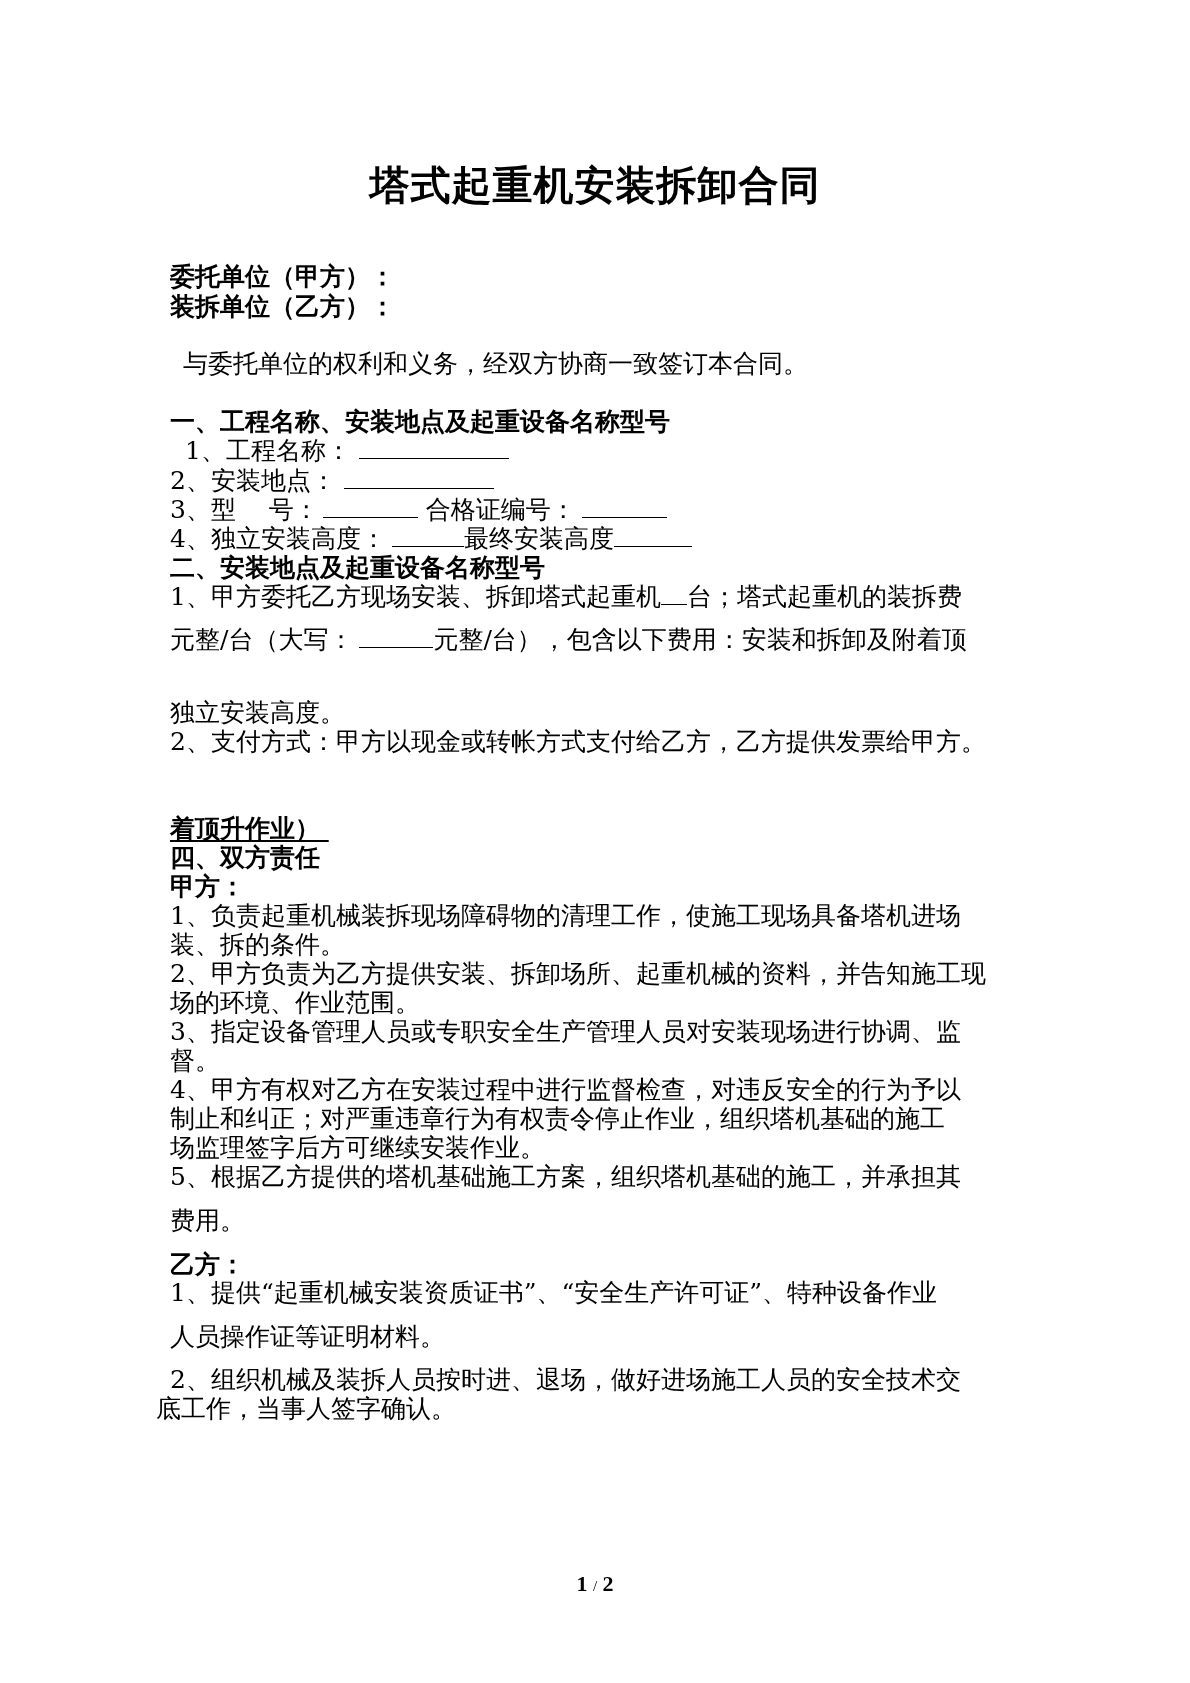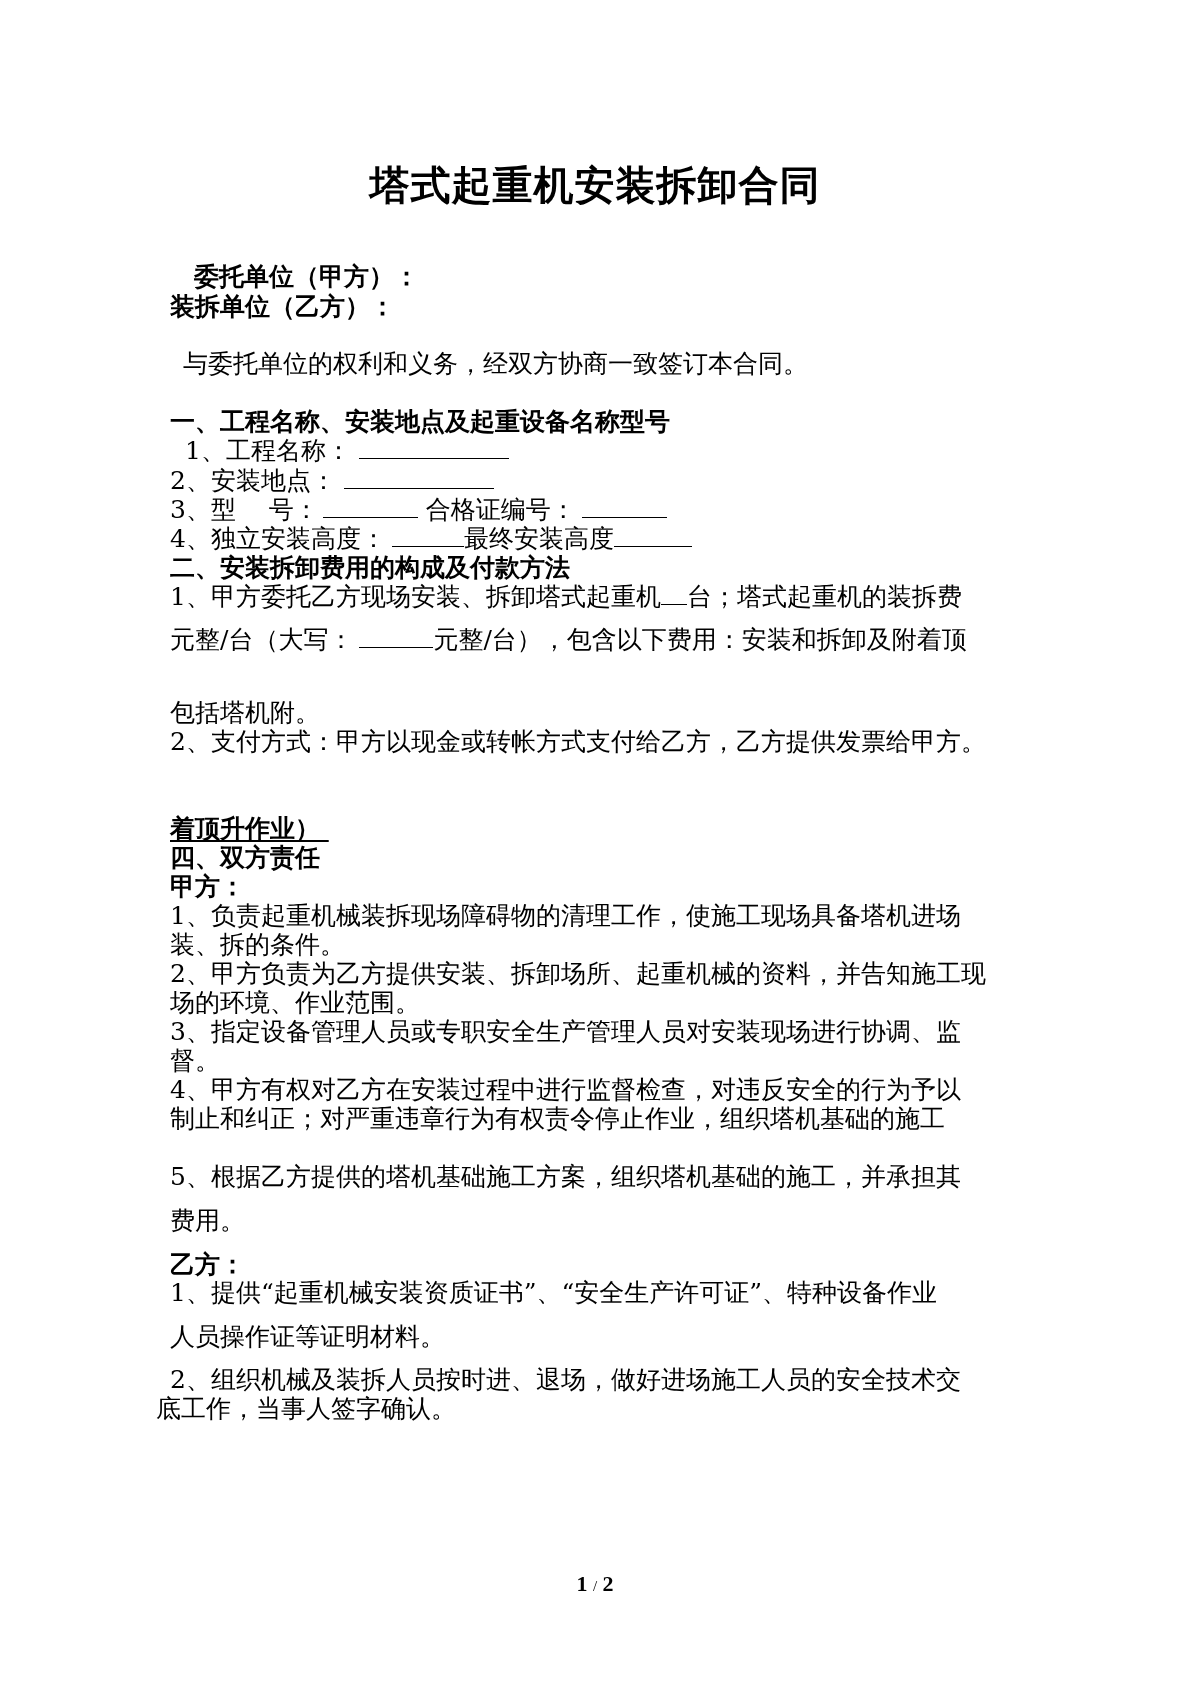--- a/index.html
+++ b/index.html
@@ -17,65 +17,66 @@
              font-family: "Liberation Serif", serif; font-weight: bold; font-size: 22px; }
   .pagenum .sep { font-weight: normal; font-size: 15px; }
 </style>
 </head>
 <body>
 
 <div class="page">
 
   <div class="title">塔式起重机安装拆卸合同</div>
 
-  <div class="line bold" style="top:262px; left:170px;margin-left:24px;">委托单位（甲方）：</div>
+  <div class="line bold" style="top:262px; left:170px;">委托单位（甲方）：</div>
   <div class="line bold" style="top:292px; left:170px;">装拆单位（乙方）：</div>
 
   <div class="line" style="top:349px; left:183px;">与委托单位的权利和义务，经双方协商一致签订本合同。</div>
 
   <div class="line bold" style="top:407px; left:170px;">一、工程名称、安装地点及起重设备名称型号</div>
   <div class="line" style="top:436px; left:170px;margin-left:15px;">
     <span>1、工程名称：</span><span class="blank" style="width:150px; margin-left:8px;"></span>
   </div>
   <div class="line" style="top:466px; left:170px;">
     <span>2、安装地点：</span><span class="blank" style="width:150px; margin-left:8px;"></span>
   </div>
   <div class="line" style="top:495px; left:170px;">
     <span>3、型　 号：</span><span class="blank" style="width:95px; margin-left:4px;"></span>
     <span>合格证编号：</span><span class="blank" style="width:85px; margin-left:6px;"></span>
   </div>
   <div class="line" style="top:524px; left:170px;">
     <span>4、独立安装高度：</span><span class="blank" style="width:72px; margin-left:6px;"></span><span>最终安装高度</span><span class="blank" style="width:78px;"></span>
   </div>
 
-  <div class="line bold" style="top:553px; left:170px;">二、安装拆卸费用的构成及付款方法</div>
+  <div class="line bold" style="top:553px; left:170px;">二、安装地点及起重设备名称型号</div>
   <div class="line" style="top:582px; left:170px;">
     <span>1、甲方委托乙方现场安装、拆卸塔式起重机</span><span class="blank" style="width:26px;"></span><span>台；塔式起重机的装拆费</span>
   </div>
   <div class="line" style="top:625px; left:170px;">
     <span>元整/台（大写：</span><span class="blank" style="width:74px; margin-left:6px;"></span><span>元整/台），包含以下费用：安装和拆卸及附着顶</span>
   </div>
-  <div class="line" style="top:698px; left:170px;">包括塔机附。</div>
+  <div class="line" style="top:698px; left:170px;">独立安装高度。</div>
   <div class="line" style="top:727px; left:170px;">2、支付方式：甲方以现金或转帐方式支付给乙方，乙方提供发票给甲方。</div>
 
   <div class="line bold" style="top:814px; left:170px;">
     <span class="u">着顶升作业）</span><span class="u" style="display:inline-block; width:24px;">&nbsp;</span>
   </div>
 
   <div class="line bold" style="top:843px; left:170px;">四、双方责任</div>
   <div class="line bold" style="top:872px; left:170px;">甲方：</div>
 
   <div class="line" style="top:901px; left:170px;">1、负责起重机械装拆现场障碍物的清理工作，使施工现场具备塔机进场</div>
   <div class="line" style="top:930px; left:170px;">装、拆的条件。</div>
   <div class="line" style="top:959px; left:170px;">2、甲方负责为乙方提供安装、拆卸场所、起重机械的资料，并告知施工现</div>
   <div class="line" style="top:988px; left:170px;">场的环境、作业范围。</div>
   <div class="line" style="top:1017px; left:170px;">3、指定设备管理人员或专职安全生产管理人员对安装现场进行协调、监</div>
   <div class="line" style="top:1046px; left:170px;">督。</div>
   <div class="line" style="top:1075px; left:170px;">4、甲方有权对乙方在安装过程中进行监督检查，对违反安全的行为予以</div>
   <div class="line" style="top:1104px; left:170px;">制止和纠正；对严重违章行为有权责令停止作业，组织塔机基础的施工</div>
+  <div class="line" style="top:1133px; left:170px;">场监理签字后方可继续安装作业。</div>
   <div class="line" style="top:1162px; left:170px;">5、根据乙方提供的塔机基础施工方案，组织塔机基础的施工，并承担其</div>
   <div class="line" style="top:1206px; left:170px;">费用。</div>
 
   <div class="line bold" style="top:1250px; left:170px;">乙方：</div>
   <div class="line" style="top:1278px; left:170px;">1、提供“起重机械安装资质证书”、“安全生产许可证”、特种设备作业</div>
   <div class="line" style="top:1322px; left:170px;">人员操作证等证明材料。</div>
   <div class="line" style="top:1365px; left:170px;">2、组织机械及装拆人员按时进、退场，做好进场施工人员的安全技术交</div>
   <div class="line" style="top:1394px; left:156px;">底工作，当事人签字确认。</div>
 
   <div class="pagenum">

